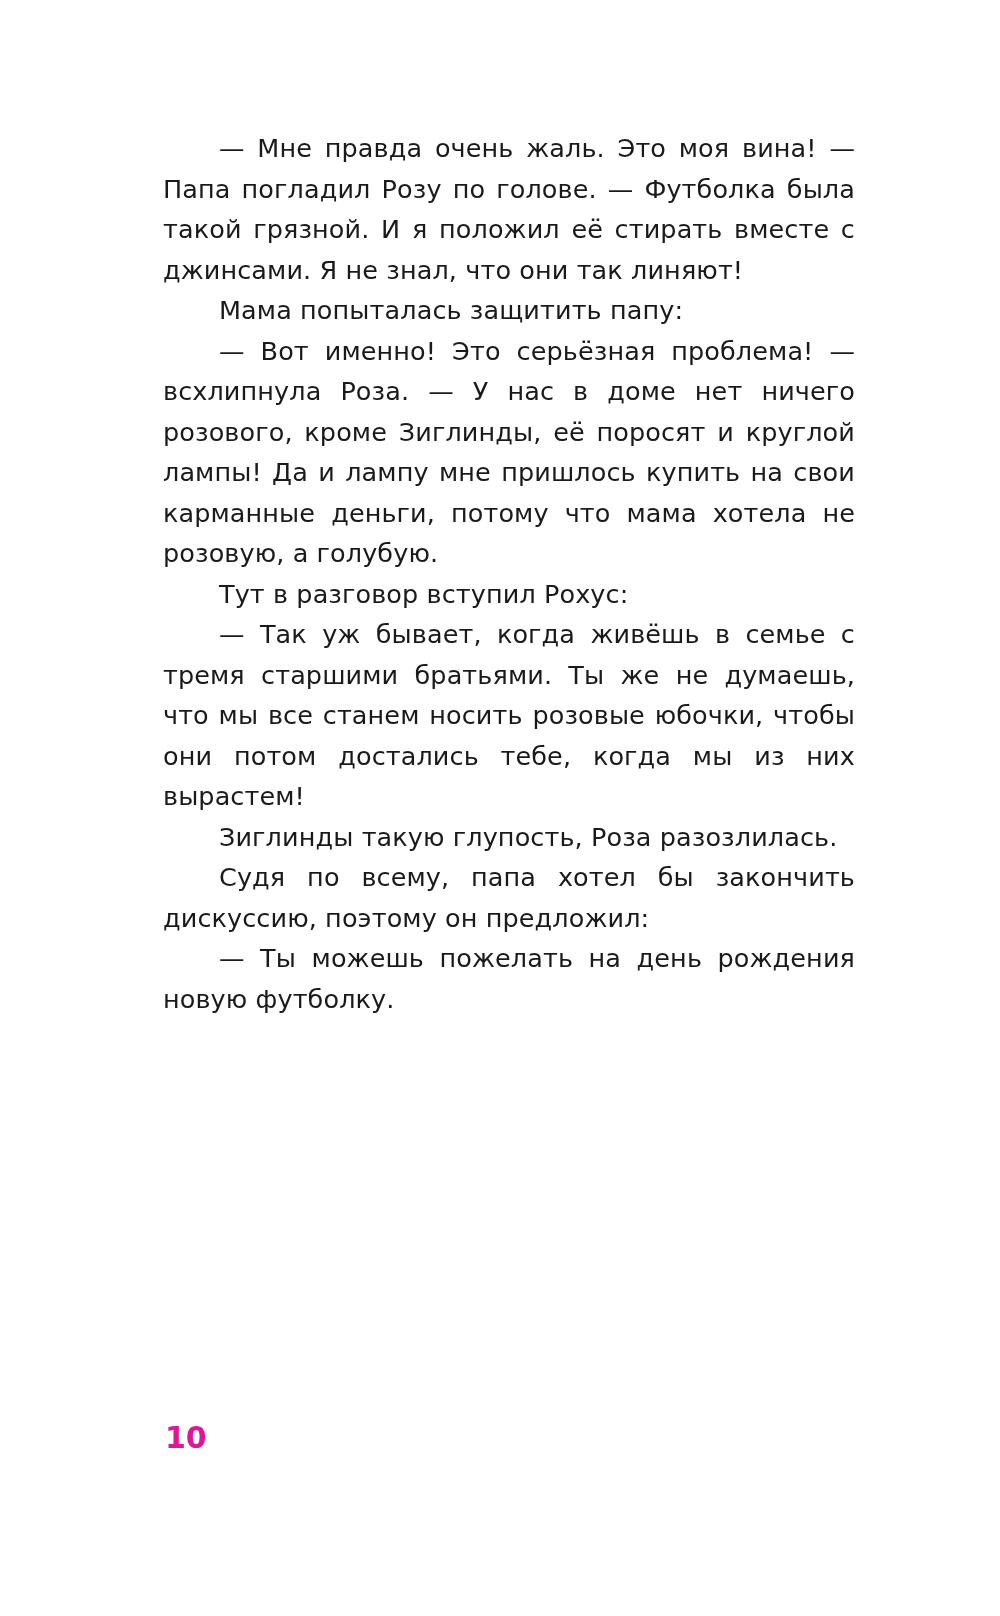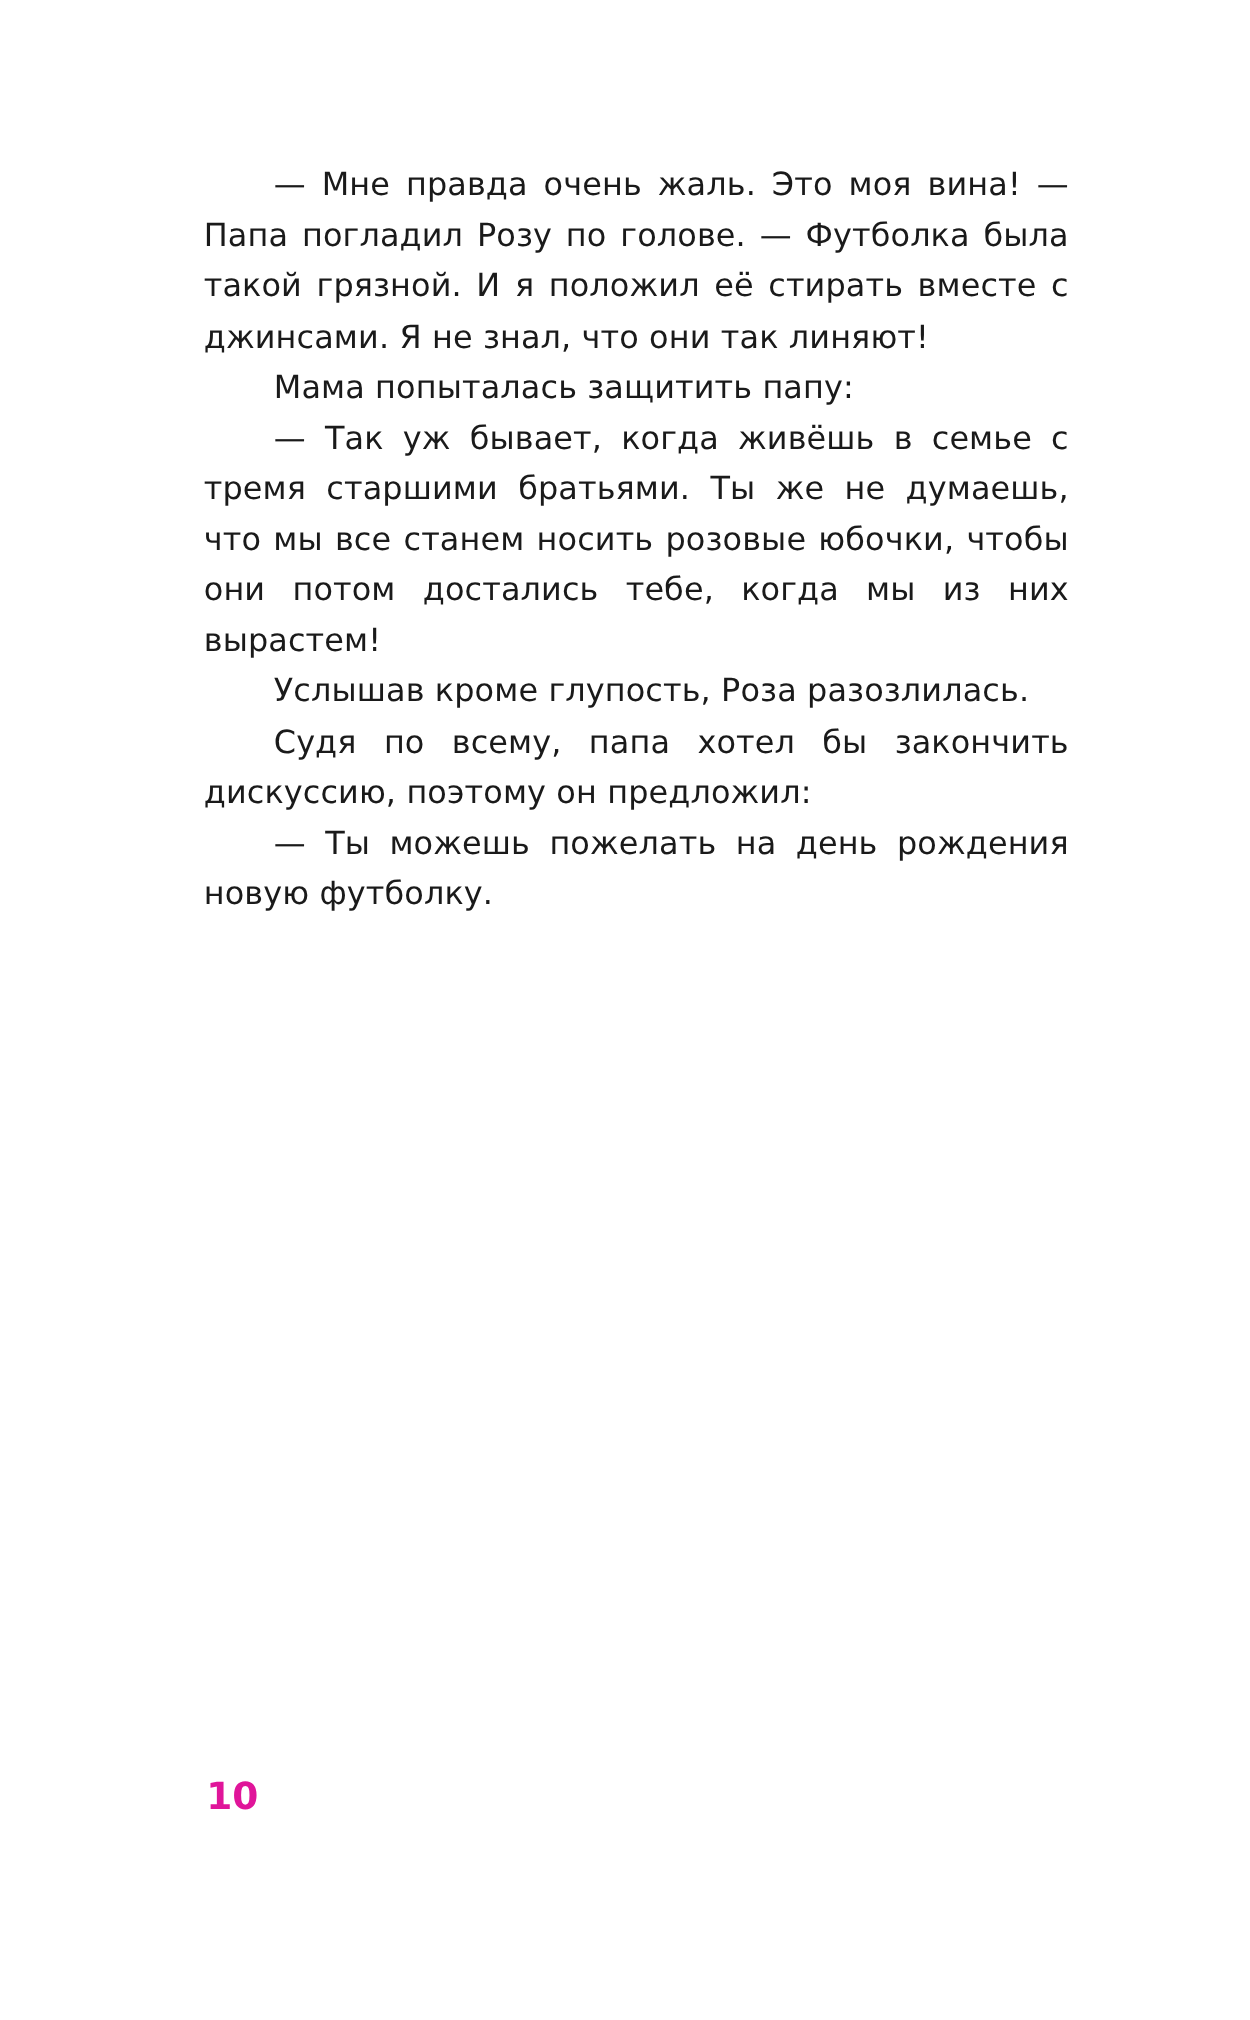--- a/index.html
+++ b/index.html
@@ -47,21 +47,23 @@
   }
 </style>
 </head>
 <body>
 
 <div class="page">
 
   <div class="text-block">
     <p class="para">— Мне правда очень жаль. Это моя вина! — Папа погладил Розу по голове. — Футболка была такой грязной. И я положил её стирать вместе с джинсами. Я не знал, что они так линяют!</p>
     <p class="para">Мама попыталась защитить папу:</p>
+    <p class="para">— Вот именно! Это серьёзная проблема! — всхлипнула Роза. — У нас в доме нет ничего розового, кроме Зиглинды, её поросят и круглой лампы! Да и лампу мне пришлось купить на свои карманные деньги, потому что мама хотела не розовую, а голубую.</p>
+    <p class="para">Тут в разговор вступил Рохус:</p>
     <p class="para">— Так уж бывает, когда живёшь в семье с тремя старшими братьями. Ты же не думаешь, что мы все станем носить розовые юбочки, чтобы они потом достались тебе, когда мы из них вырастем!</p>
-    <p class="para">Услышав кроме глупость, Роза разозлилась.</p>
+    <p class="para">Зиглинды такую глупость, Роза разозлилась.</p>
     <p class="para">Судя по всему, папа хотел бы закончить дискуссию, поэтому он предложил:</p>
     <p class="para">— Ты можешь пожелать на день рождения новую футболку.</p>
   </div>
 
   <div class="page-number">10</div>
 
 </div>
 
 </body></html>

